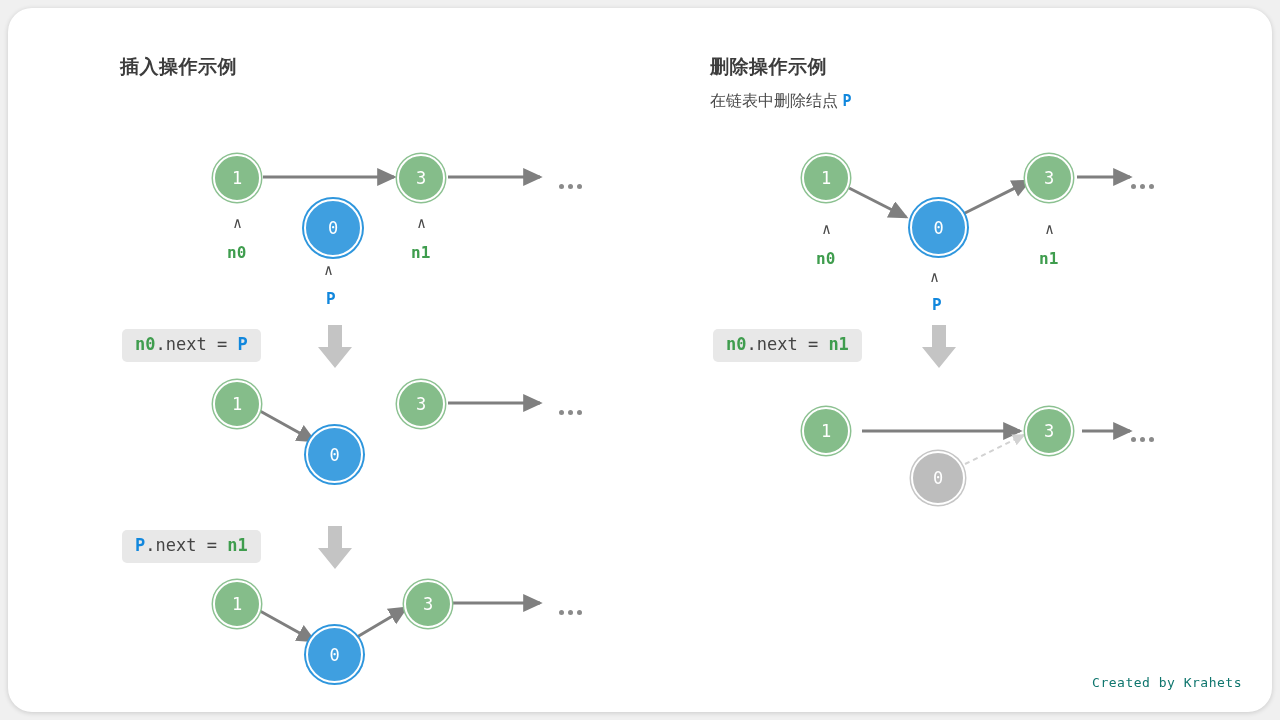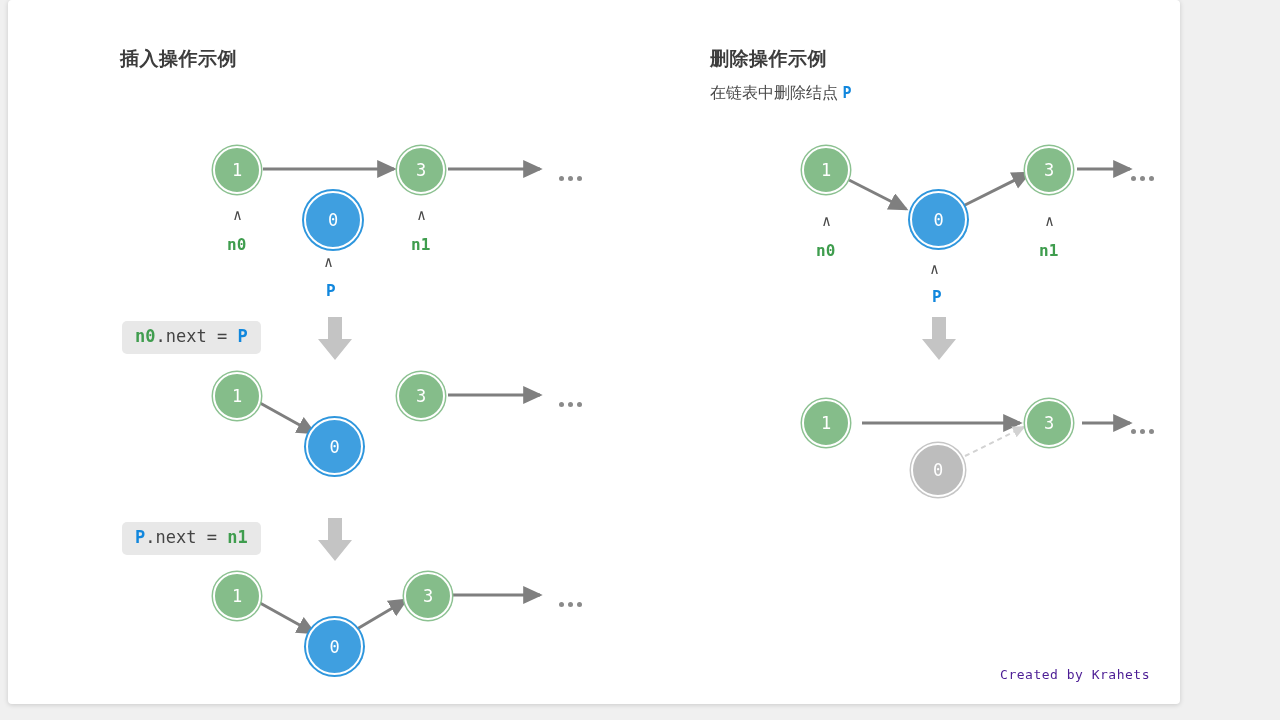--- a/index.html
+++ b/index.html
@@ -3,22 +3,22 @@
 <meta charset="utf-8">
 <style>
   html,body{margin:0;padding:0;}
   body{
     width:1280px;height:720px;
     background:#f0f0f0;
     font-family:"Liberation Sans", sans-serif;
     overflow:hidden;
   }
   #card{
-    position:absolute;left:8px;top:0;width:1172px;height:704px;
-    background:#ffffff;border-radius:4px;
+    position:absolute;left:8px;top:8px;width:1264px;height:704px;
+    background:#ffffff;border-radius:24px;
     box-shadow:0 1px 5px rgba(0,0,0,.16);
   }
   .panel{position:absolute;top:0;height:704px;}
   #panel-insert{left:0;width:640px;}
   #panel-delete{left:588px;width:676px;}
 
   .panel-title{
     position:absolute;font-size:19px;font-weight:bold;color:#3c3c3c;
     letter-spacing:.5px;white-space:nowrap;
   }
@@ -68,21 +68,21 @@
   .ptr-blue{color:#1187dd;}
 
   .dots{position:absolute;display:flex;gap:4px;}
   .dots i{width:5px;height:5px;border-radius:50%;background:#8a8a8a;display:block;}
 
   svg.edges{position:absolute;left:0;top:0;width:1264px;height:704px;pointer-events:none;}
 
   .bigarrow{position:absolute;}
   #credit{
     position:absolute;right:30px;bottom:22px;
-    font-family:"DejaVu Sans Mono",monospace;font-size:13px;color:#4c1d95;
+    font-family:"DejaVu Sans Mono",monospace;font-size:13px;color:#0f766e;
     letter-spacing:.5px;
   }
 </style>
 </head>
 <body>
 
 <div id="card">
 
   <svg class="edges" viewBox="0 0 1264 704">
     <defs>
@@ -204,20 +204,23 @@
         <i></i>
       </div>
 
     <div class="caret" style="left:226px;top:214px;">∧</div>
     <div class="ptr-label ptr-green" style="left:220px;top:243px;">n0</div>
     <div class="caret" style="left:334px;top:262px;">∧</div>
     <div class="ptr-label ptr-blue" style="left:336px;top:289px;">P</div>
     <div class="caret" style="left:449px;top:214px;">∧</div>
     <div class="ptr-label ptr-green" style="left:443px;top:243px;">n1</div>
 
+    <div class="code-chip" style="left:117px;top:321px;">
+      <span class="g">n0</span><span>.next = </span><span class="g">n1</span>
+    </div>
     <svg class="bigarrow" style="left:322px;top:315px;" width="42" height="48" viewBox="0 0 42 48">
       <path d="M14,2 L28,2 L28,24 L38,24 L21,45 L4,24 L14,24 Z" fill="#c4c4c4"></path>
     </svg>
 
     <div class="node node-green" style="left:206px;top:399px;width:48px;height:48px;">
         <span>1</span>
       </div>
     <div class="node node-gray" style="left:315px;top:443px;width:54px;height:54px;">
         <span>0</span>
       </div>

